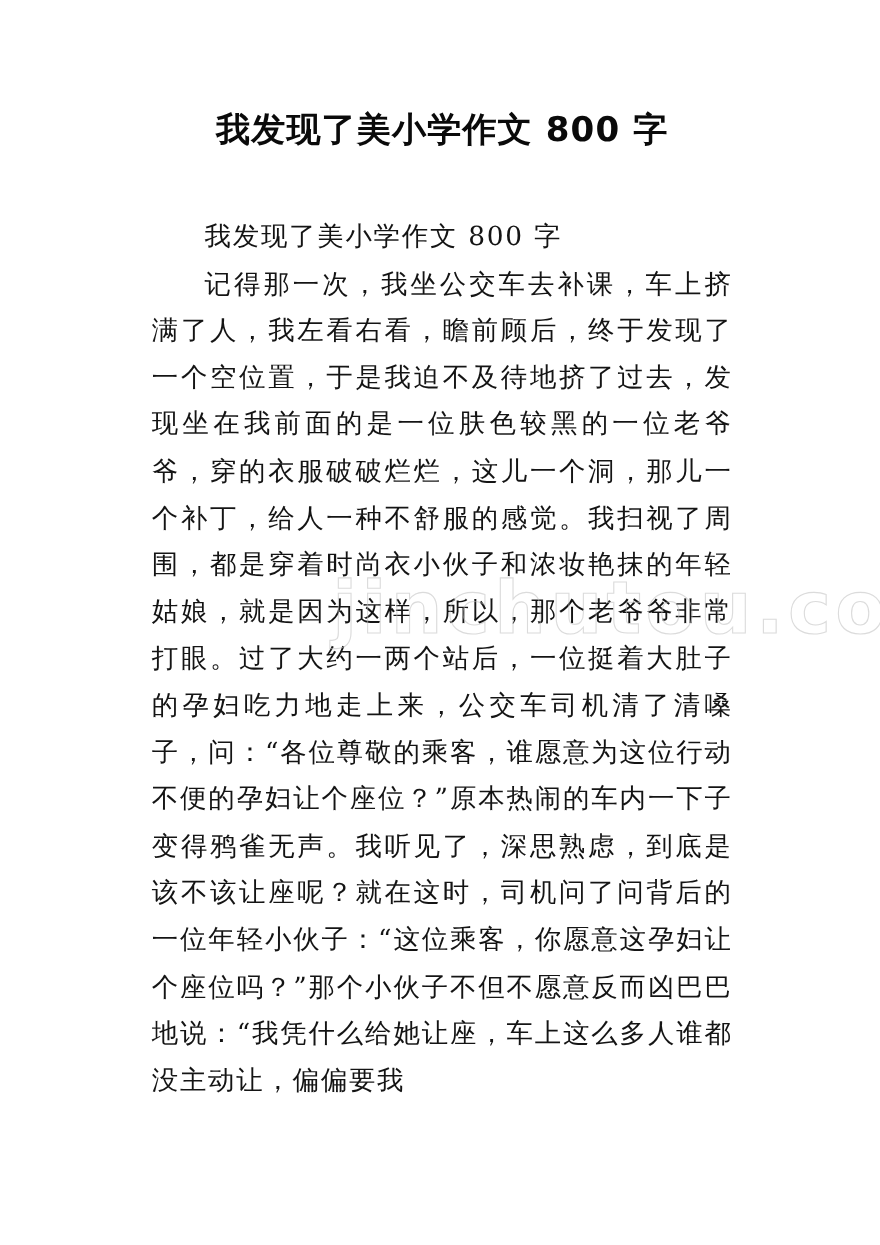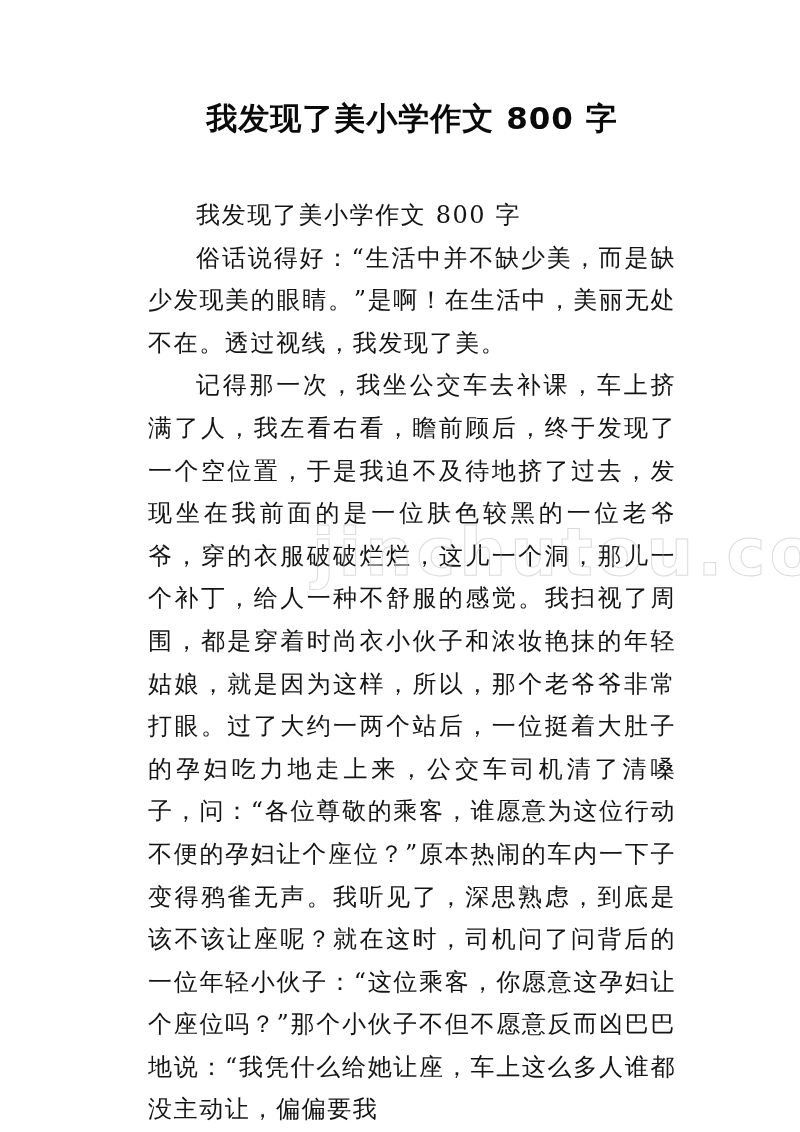--- a/index.html
+++ b/index.html
@@ -10,21 +10,21 @@
     body {
       width: 800px;
       height: 1132px;
       overflow: hidden;
       position: relative;
       font-family: "DejaVu Serif", "Liberation Serif", serif;
       color: #111111;
     }
     .page {
       position: absolute;
-      left: 12px; top: 0;
+      left: 2px; top: 0;
       width: 688px;
       height: 1132px;
       background: #ffffff;
     }
     .doc-title {
       position: absolute;
       top: 96px;
       left: 0;
       width: 800px;
       text-align: center;
@@ -68,18 +68,17 @@
     }
   </style>
 </head>
 <body>
 
 <div class="page">
   <h1 class="doc-title">我发现了美小学作文 800 字</h1>
 
   <div class="doc-body">
     <p class="doc-para">我发现了美小学作文 800 字</p>
-    <p class="doc-para">俗话说得好：“生活中并不缺少美，而是缺少发现美的眼睛。”是啊！在生活中，美丽无处不在。透过视线，我发现了美。</p>
     <p class="doc-para">记得那一次，我坐公交车去补课，车上挤满了人，我左看右看，瞻前顾后，终于发现了一个空位置，于是我迫不及待地挤了过去，发现坐在我前面的是一位肤色较黑的一位老爷爷，穿的衣服破破烂烂，这儿一个洞，那儿一个补丁，给人一种不舒服的感觉。我扫视了周围，都是穿着时尚衣小伙子和浓妆艳抹的年轻姑娘，就是因为这样，所以，那个老爷爷非常打眼。过了大约一两个站后，一位挺着大肚子的孕妇吃力地走上来，公交车司机清了清嗓子，问：“各位尊敬的乘客，谁愿意为这位行动不便的孕妇让个座位？”原本热闹的车内一下子变得鸦雀无声。我听见了，深思熟虑，到底是该不该让座呢？就在这时，司机问了问背后的一位年轻小伙子：“这位乘客，你愿意这孕妇让个座位吗？”那个小伙子不但不愿意反而凶巴巴地说：“我凭什么给她让座，车上这么多人谁都没主动让，偏偏要我</p>
   </div>
 
   <div class="watermark">jinchutou.com</div>
 </div>
 
 </body></html>

